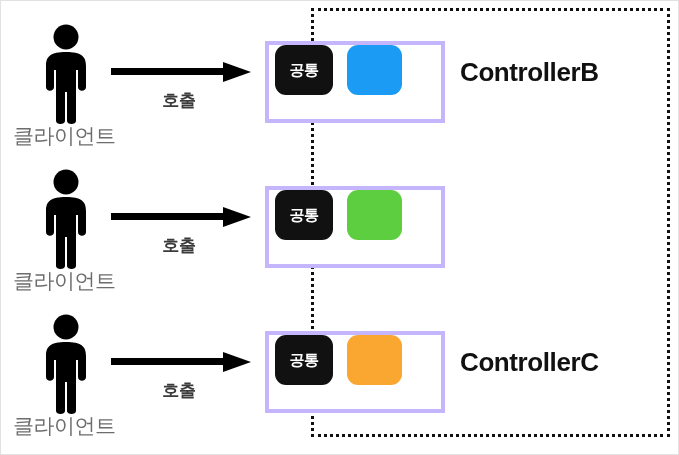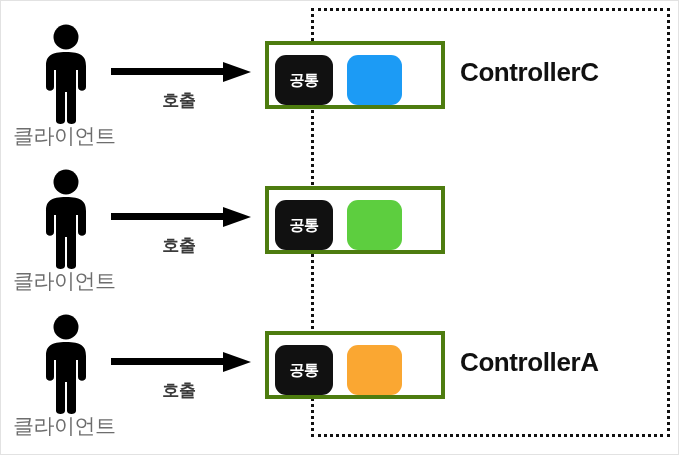--- a/index.html
+++ b/index.html
@@ -98,26 +98,26 @@
     letter-spacing: -0.3px;
     font-family: "DejaVu Sans", "Liberation Sans", sans-serif;
   }
 
   
   .ctrl-box {
     position: absolute;
     left: 264px;
     top: 22px;
     width: 180px;
-    height: 68px;
+    height: 82px;
     background: #ffffff;
-    border: 4px solid #4d7c0f;
+    border: 4px solid #c4b5fd;
     box-sizing: border-box;
     display: flex;
-    align-items: flex-end;
+    align-items: flex-start;
     z-index: 3;
   }
 
   .common-chip {
     width: 58px;
     height: 50px;
     margin-left: 6px;
     background: #111111;
     border-radius: 11px;
     display: flex;
@@ -176,21 +176,21 @@
       </svg>
     </div>
     <div class="arrow-label">호출</div>
 
     <div class="ctrl-box">
       <div class="common-chip">
         <span>공통</span>
       </div>
       <div class="color-chip" style="background: rgb(28, 155, 245);"></div>
     </div>
-    <div class="ctrl-name">ControllerC</div>
+    <div class="ctrl-name">ControllerB</div>
   </div>
 
   <div class="row row-1">
     <div class="client">
       <svg width="60" height="100" viewBox="0 0 60 100" xmlns="http://www.w3.org/2000/svg">
         <circle cx="30" cy="13" r="12.5" fill="#000000"></circle>
         <path d="M30 28 C15 28 10 32 10 42 L10 63 C10 68 18 68 18 63 L18 46 L20 46 L20 97 C20 101 29 101 29 97 L29 68 L31 68 L31 97 C31 101 40 101 40 97 L40 46 L42 46 L42 63 C42 68 50 68 50 63 L50 42 C50 32 45 28 30 28 Z" fill="#000000"></path>
       </svg>
     </div>
     <div class="client-label">클라이언트</div>
@@ -227,16 +227,16 @@
       </svg>
     </div>
     <div class="arrow-label">호출</div>
 
     <div class="ctrl-box">
       <div class="common-chip">
         <span>공통</span>
       </div>
       <div class="color-chip" style="background: rgb(250, 167, 50);"></div>
     </div>
-    <div class="ctrl-name">ControllerA</div>
+    <div class="ctrl-name">ControllerC</div>
   </div>
 
 </div>
 
 </body></html>

